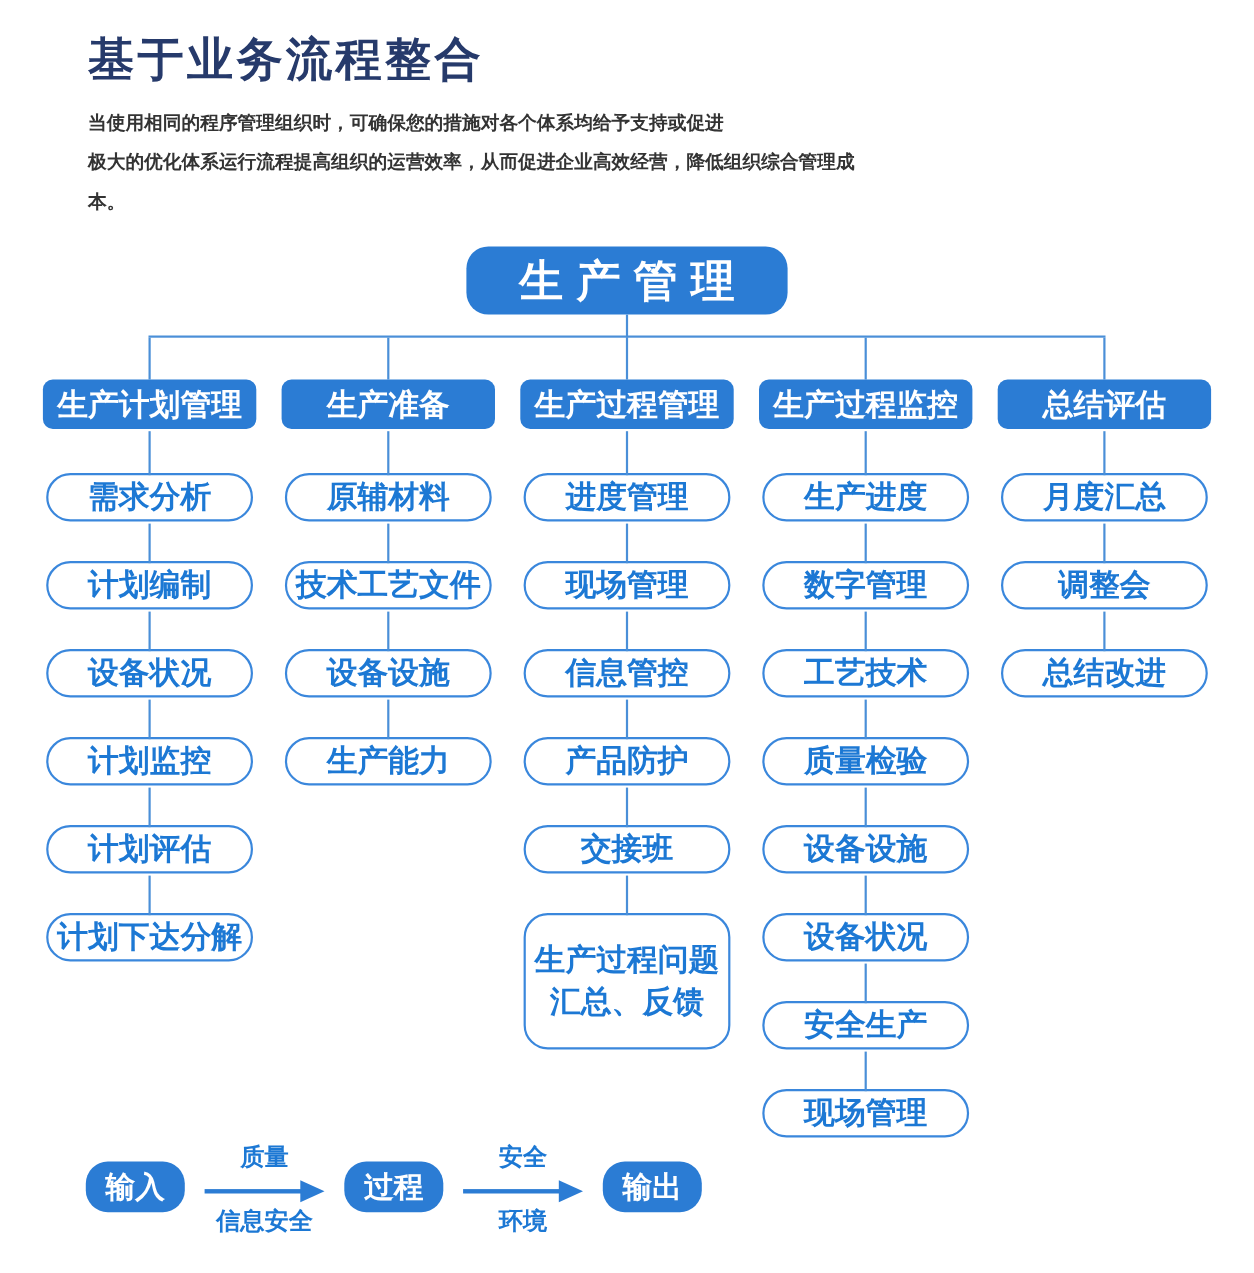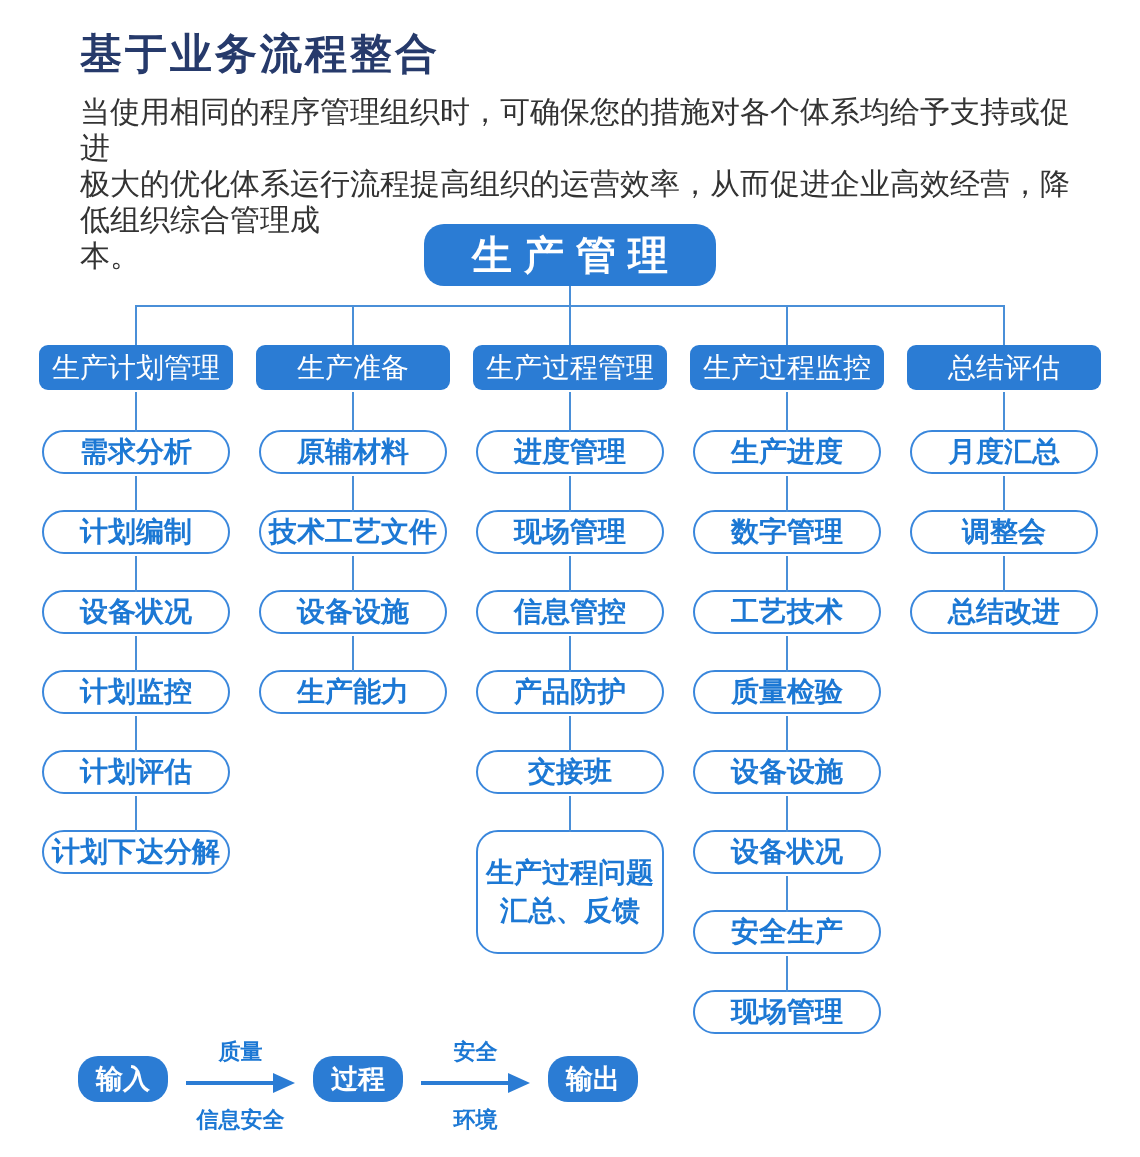--- a/index.html
+++ b/index.html
@@ -9,56 +9,56 @@
     --text-blue:#1c78d4;
     --navy:#263a6b;
     --body-text:#333333;
   }
   html,body{margin:0;padding:0;background:#ffffff;}
   body{width:1140px;height:1157px;font-family:"Liberation Sans","DejaVu Sans",sans-serif;}
   .page{position:relative;width:1140px;height:1157px;overflow:hidden;background:#ffffff;}
 
   .title{position:absolute;left:80px;top:26px;margin:0;font-size:42px;font-weight:bold;
          color:var(--navy);letter-spacing:3px;}
-  .desc{position:absolute;left:80px;top:94px;width:1010px;font-size:30px;color:var(--body-text);
-        line-height:36px;font-weight:400;}
+  .desc{position:absolute;left:80px;top:94px;width:1010px;font-size:17px;color:var(--body-text);
+        line-height:36px;font-weight:700;}
 
   .diagram{position:absolute;left:0;top:224px;width:1140px;height:814px;}
   .root-node{position:absolute;left:424px;top:0;width:292px;height:62px;background:var(--blue);
              border-radius:20px;color:#fff;font-size:40px;font-weight:bold;display:flex;
              align-items:center;justify-content:center;letter-spacing:12px;padding-left:12px;
              box-sizing:border-box;}
   .connector{position:absolute;background:var(--line);}
   .root-stub{left:569px;top:62px;width:2px;height:21px;}
   .rail{left:135px;top:81px;width:870px;height:2px;}
   .col-stub{top:83px;width:2px;height:38px;}
 
   .columns{position:absolute;left:39px;top:121px;display:grid;
            grid-template-columns:repeat(5,194px);column-gap:23px;align-items:start;}
   .column{display:flex;flex-direction:column;align-items:center;}
   .branch-header{width:194px;height:45px;background:var(--blue);border-radius:9px;color:#fff;
-                 font-weight:normal;font-size:28px;display:flex;align-items:center;
+                 font-weight:bold;font-size:28px;display:flex;align-items:center;
                  justify-content:center;box-sizing:border-box;}
   .tnode{position:relative;width:188px;height:44px;box-sizing:border-box;border:2px solid var(--border-blue);
          border-radius:22px;background:#fff;color:var(--text-blue);font-weight:bold;font-size:28px;
          display:flex;align-items:center;justify-content:center;text-align:center;margin-top:36px;
          line-height:36px;}
   .tnode::before{content:"";position:absolute;left:50%;margin-left:-1px;top:-36px;height:36px;
                  width:2px;background:var(--line);}
   .branch-header + .tnode{margin-top:40px;}
   .branch-header + .tnode::before{top:-40px;height:40px;}
   .tnode.tall{height:auto;min-height:96px;padding:22px 2px;line-height:38px;}
 
   .flow{position:absolute;left:78px;top:1038px;display:flex;align-items:flex-start;}
   .flow-node{width:90px;height:46px;margin-top:18px;background:var(--blue);border-radius:20px;
              color:#fff;font-size:27px;font-weight:bold;display:flex;align-items:center;
              justify-content:center;flex:none;}
   .arrow-group{width:145px;flex:none;display:flex;flex-direction:column;align-items:center;}
   .arrow-label{font-size:22px;color:var(--text-blue);font-weight:bold;line-height:28px;height:28px;}
-  .arrow-label.bottom{margin-top:10px;}
+  .arrow-label.bottom{}
   .arrow-line{position:relative;width:88px;height:4px;background:var(--blue);margin:15px 22px 11px 0;}
   .arrow-line::after{content:"";position:absolute;right:-21px;top:-8px;width:0;height:0;
                      border-left:22px solid var(--blue);border-top:10px solid transparent;
                      border-bottom:10px solid transparent;}
 </style>
 </head>
 <body>
 
 <div class="page">
 

